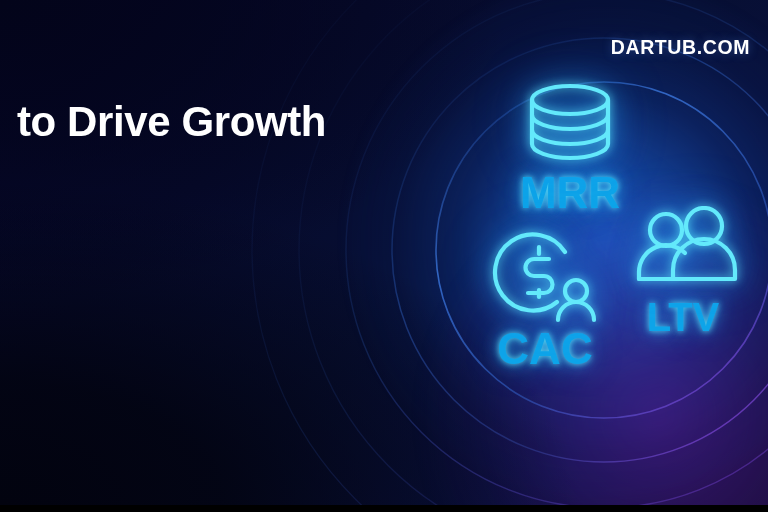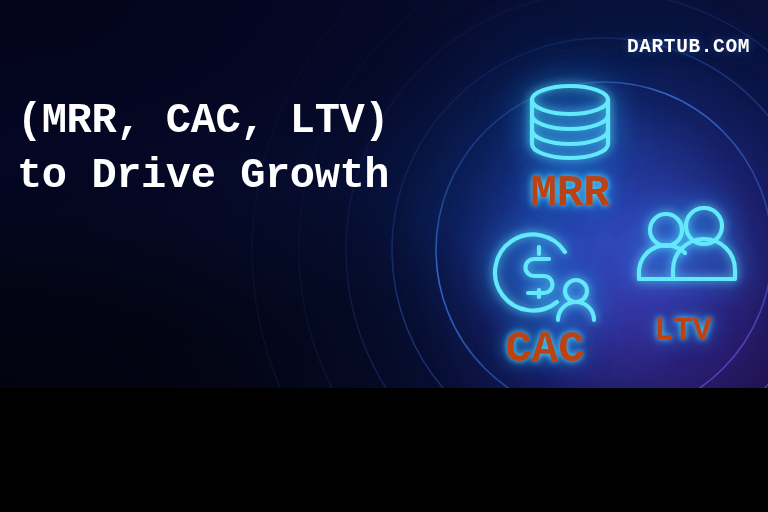--- a/index.html
+++ b/index.html
@@ -3,23 +3,23 @@
 <meta charset="utf-8">
 <style>
   html, body {
     margin: 0;
     padding: 0;
     background: #000;
   }
   #canvas {
     position: relative;
     width: 768px;
-    height: 388px;
+    height: 505px;
     overflow: hidden;
-    font-family: Liberation Mono, monospace;
+    font-family: Liberation Sans, sans-serif;
     background: #050624;
   }
 
   
   .bg-base {
     position: absolute;
     inset: 0;
     background:
       linear-gradient(135deg, #05062a 0%, #060a2c 30%, #070f33 55%, #0a1140 80%, #160c36 100%);
   }
@@ -90,21 +90,21 @@
     font-size: 19.5px;
     font-weight: 700;
     letter-spacing: 0.6px;
     text-shadow: 0 0 10px rgba(80,130,220,0.45);
   }
 
   
   .metric { position: absolute; }
   .metric .label {
     text-align: center;
-    color: #c2410c;
+    color: #0ea5e9;
     font-weight: 700;
     text-shadow:
       0 0 6px rgba(90,235,255,0.95),
       0 0 16px rgba(50,190,255,0.75),
       0 0 30px rgba(30,140,245,0.55);
   }
   .metric .glyph {
     display: block;
     margin: 0 auto;
     filter:
@@ -114,21 +114,21 @@
   }
   .neon { fill: none; stroke: #63e9fb; stroke-linecap: round; stroke-linejoin: round; }
 
   #metric-mrr { left: 480px; top: 82px; width: 180px; }
   #metric-mrr .label { font-size: 44px; line-height: 46px; margin-top: 6px; }
 
   #metric-cac { left: 455px; top: 228px; width: 180px; }
   #metric-cac .label { font-size: 44px; line-height: 46px; margin-top: 2px; }
 
   #metric-ltv { left: 608px; top: 206px; width: 150px; }
-  #metric-ltv .label { font-size: 32px; line-height: 46px; margin-top: 20px; }
+  #metric-ltv .label { font-size: 40px; line-height: 46px; margin-top: 6px; }
 </style>
 </head>
 <body>
 
 <div id="canvas">
 
   <div class="bg-base"></div>
   <div class="bg-glow"></div>
   <div class="bg-purple"></div>
   <div class="bg-dark-corner"></div>
@@ -161,21 +161,20 @@
     <circle cx="604" cy="250" r="168" fill="none" stroke="url(#ringA)" stroke-width="1.6"></circle>
     <circle cx="604" cy="250" r="212" fill="none" stroke="url(#ringB)" stroke-width="1.5"></circle>
     <circle cx="604" cy="250" r="258" fill="none" stroke="url(#ringC)" stroke-width="1.4"></circle>
     <circle cx="604" cy="250" r="305" fill="none" stroke="url(#ringD)" stroke-width="1.3"></circle>
     <circle cx="604" cy="250" r="352" fill="none" stroke="url(#ringD)" stroke-width="1.2"></circle>
   </svg>
 
   <div class="logo">DARTUB.COM</div>
 
   <div class="headline">
-    <span class="l">(MRR, CAC, LTV)</span>
     <span class="l">to Drive Growth</span>
   </div>
 
   <div class="metric" id="metric-mrr">
     <svg class="glyph" width="104" height="82" viewBox="0 0 104 82">
       <ellipse class="neon" cx="52" cy="18" rx="38" ry="14" stroke-width="4.2"></ellipse>
       <path class="neon" d="M14 18 V62 A38 14 0 0 0 90 62 V18" stroke-width="4.2"></path>
       <path class="neon" d="M14 33 A38 14 0 0 0 90 33" stroke-width="4.2"></path>
       <path class="neon" d="M14 48 A38 14 0 0 0 90 48" stroke-width="4.2"></path>
     </svg>

